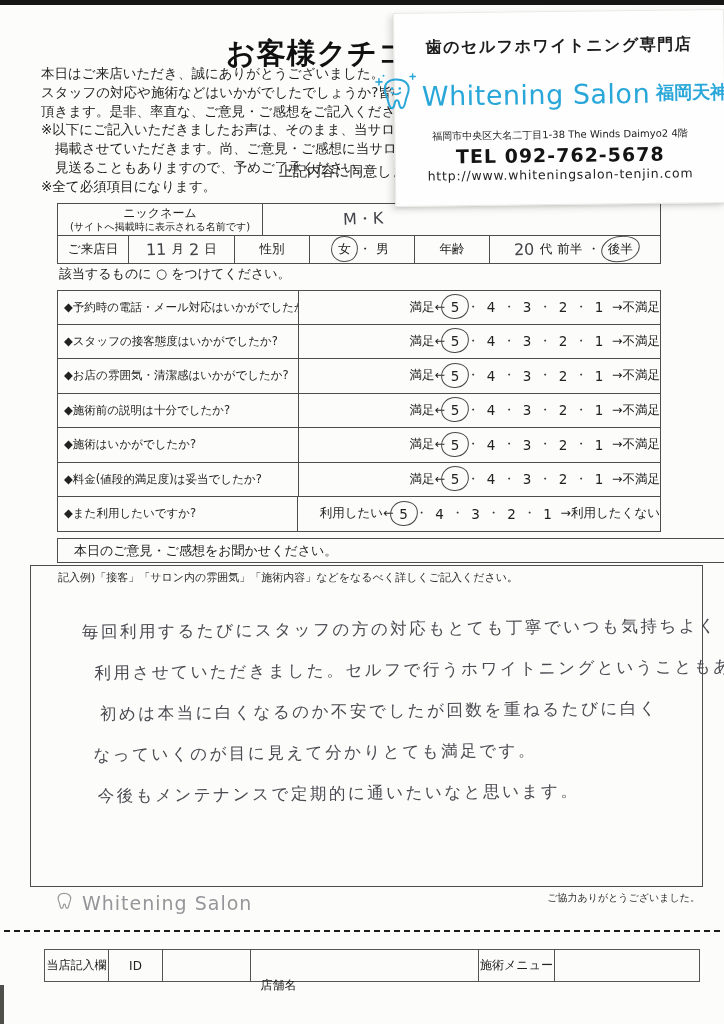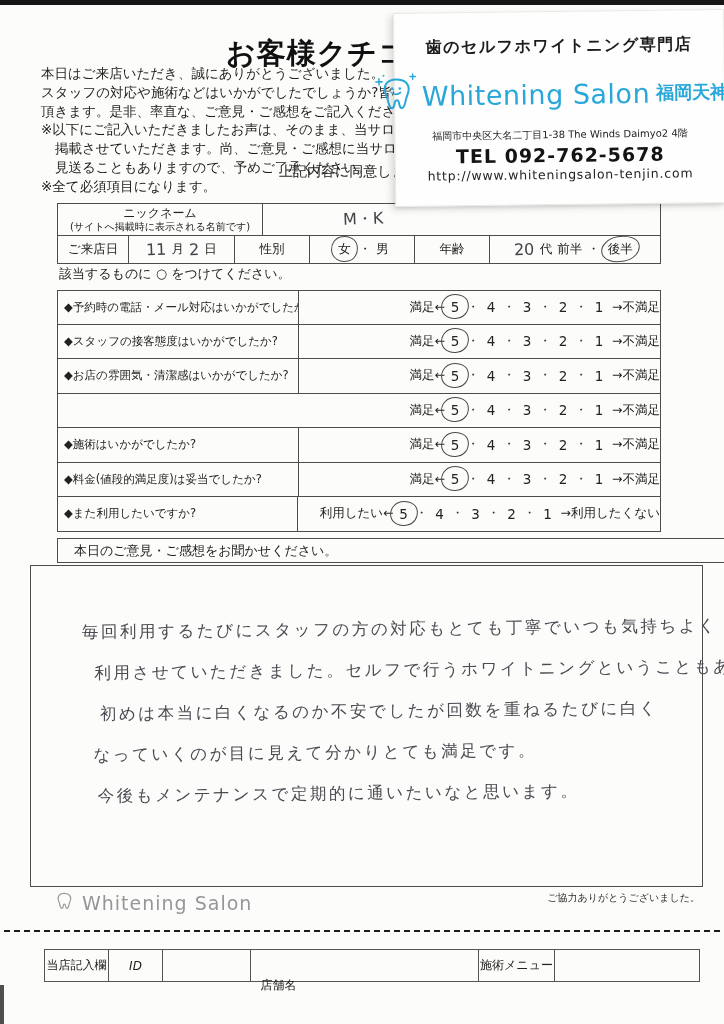--- a/index.html
+++ b/index.html
@@ -83,21 +83,21 @@
 
   .footer-logo { position:absolute; left:52px; top:888px; z-index:2; display:flex; align-items:center; gap:6px; }
   .footer-logo .txt { font-size:19px; letter-spacing:1px; color:#96969a; }
   .thanks { position:absolute; right:24px; top:891px; z-index:2; font-size:10px; color:#2e2e2e; }
   .dashes { position:absolute; left:4px; top:930px; width:716px; height:0; border-top:2.5px dashed #1c1c1c; z-index:2; }
 
   .otable { position:absolute; left:44px; top:949px; width:656px; height:33px; z-index:2;
     border:1px solid #555; display:flex; font-size:12px; }
   .ocell { border-right:1px solid #555; display:flex; align-items:center; justify-content:center; }
   .ocell:last-child { border-right:none; flex:1; }
-  .ow1{width:64px;} .ow2{width:54px;font-style:italic;} .ow3{width:88px;} .ow4{width:56px;margin-top:35px;} .ow5{width:172px;} .ow6{width:76px;}
+  .ow1{width:64px;} .ow2{width:54px;} .ow3{width:88px;} .ow4{width:56px;margin-top:35px;} .ow5{width:172px;} .ow6{width:76px;}
 </style>
 </head>
 <body>
 
 <div class="page">
   <div class="scan-top"></div>
   <div class="scan-corner"></div>
 
   <div class="title">お客様クチコミ</div>
 
@@ -218,20 +218,21 @@
         <span class="s-num">3</span>
         <span class="s-dot">・</span>
         <span class="s-num">2</span>
         <span class="s-dot">・</span>
         <span class="s-num">1</span>
         <span class="s-arrow">→不満足</span>
       </div>
     </div>
 
     <div class="q-row">
+      <div class="q-label">◆施術前の説明は十分でしたか?</div>
       <div class="q-scale">
         <span class="s-left">満足←</span>
         <span class="s-num circled">5</span>
         <span class="s-dot">・</span>
         <span class="s-num">4</span>
         <span class="s-dot">・</span>
         <span class="s-num">3</span>
         <span class="s-dot">・</span>
         <span class="s-num">2</span>
         <span class="s-dot">・</span>
@@ -287,20 +288,21 @@
         <span class="s-num">2</span>
         <span class="s-dot">・</span>
         <span class="s-num">1</span>
         <span class="s-arrow">→利用したくない</span>
       </div>
     </div>
   </div>
 
   <div class="cbox-head">本日のご意見・ご感想をお聞かせください。</div>
   <div class="cbox">
+    <div class="c-example">記入例)「接客」「サロン内の雰囲気」「施術内容」などをなるべく詳しくご記入ください。</div>
     <div class="c-lines">
       <div class="c-line">毎回利用するたびにスタッフの方の対応もとても丁寧でいつも気持ちよく</div>
       <div class="c-line">利用させていただきました。セルフで行うホワイトニングということもあり</div>
       <div class="c-line">初めは本当に白くなるのか不安でしたが回数を重ねるたびに白く</div>
       <div class="c-line">なっていくのが目に見えて分かりとても満足です。</div>
       <div class="c-line">今後もメンテナンスで定期的に通いたいなと思います。</div>
     </div>
   </div>
 
   <div class="footer-logo">

